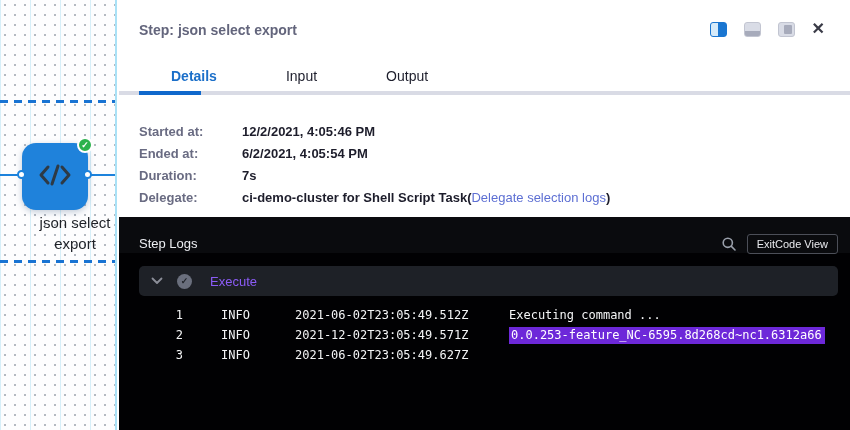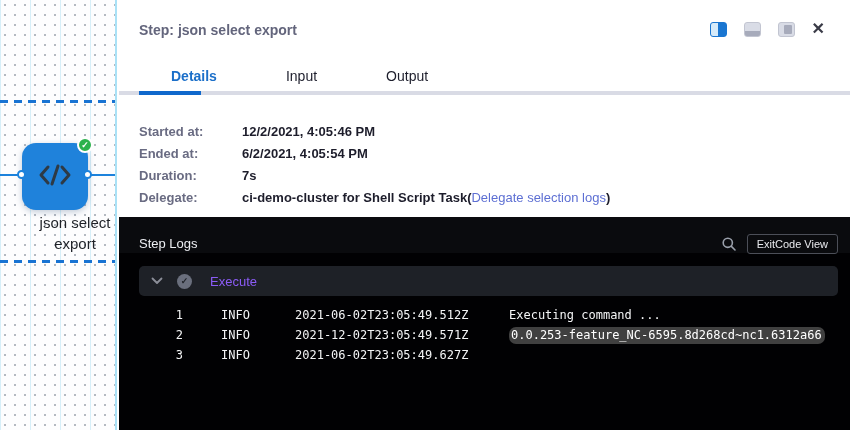--- a/index.html
+++ b/index.html
@@ -81,21 +81,21 @@
   .exec-status { width:15px; height:15px; border-radius:50%; background:#6a6f7d; color:#1e2127;
     font-size:9px; font-weight:bold; display:flex; align-items:center; justify-content:center;
     margin-left:14px; flex:none; }
   .exec-label { margin-left:18px; color:#8b5cf6; font-size:13px; }
 
   .log-lines { margin-top:9px; }
   .log-line { display:grid; grid-template-columns:44px 36px 176px 1fr; column-gap:38px;
     padding-left:20px; font-family:"DejaVu Sans Mono", monospace; font-size:12px;
     line-height:20px; color:#f4f5f6; white-space:nowrap; }
   .log-num { text-align:right; }
-  .hl { background:#404040; color:#fff; padding:1px 3px 2px 2px;border-radius:7px; }
+  .hl { background:#6d28d9; color:#fff; padding:1px 3px 2px 2px; }
 </style>
 </head>
 <body>
 
 <div class="stage">
 
   <div class="canvas">
     <div class="dash-line dash-top"></div>
     <div class="dash-line dash-bottom"></div>
     <div class="connector"></div>

